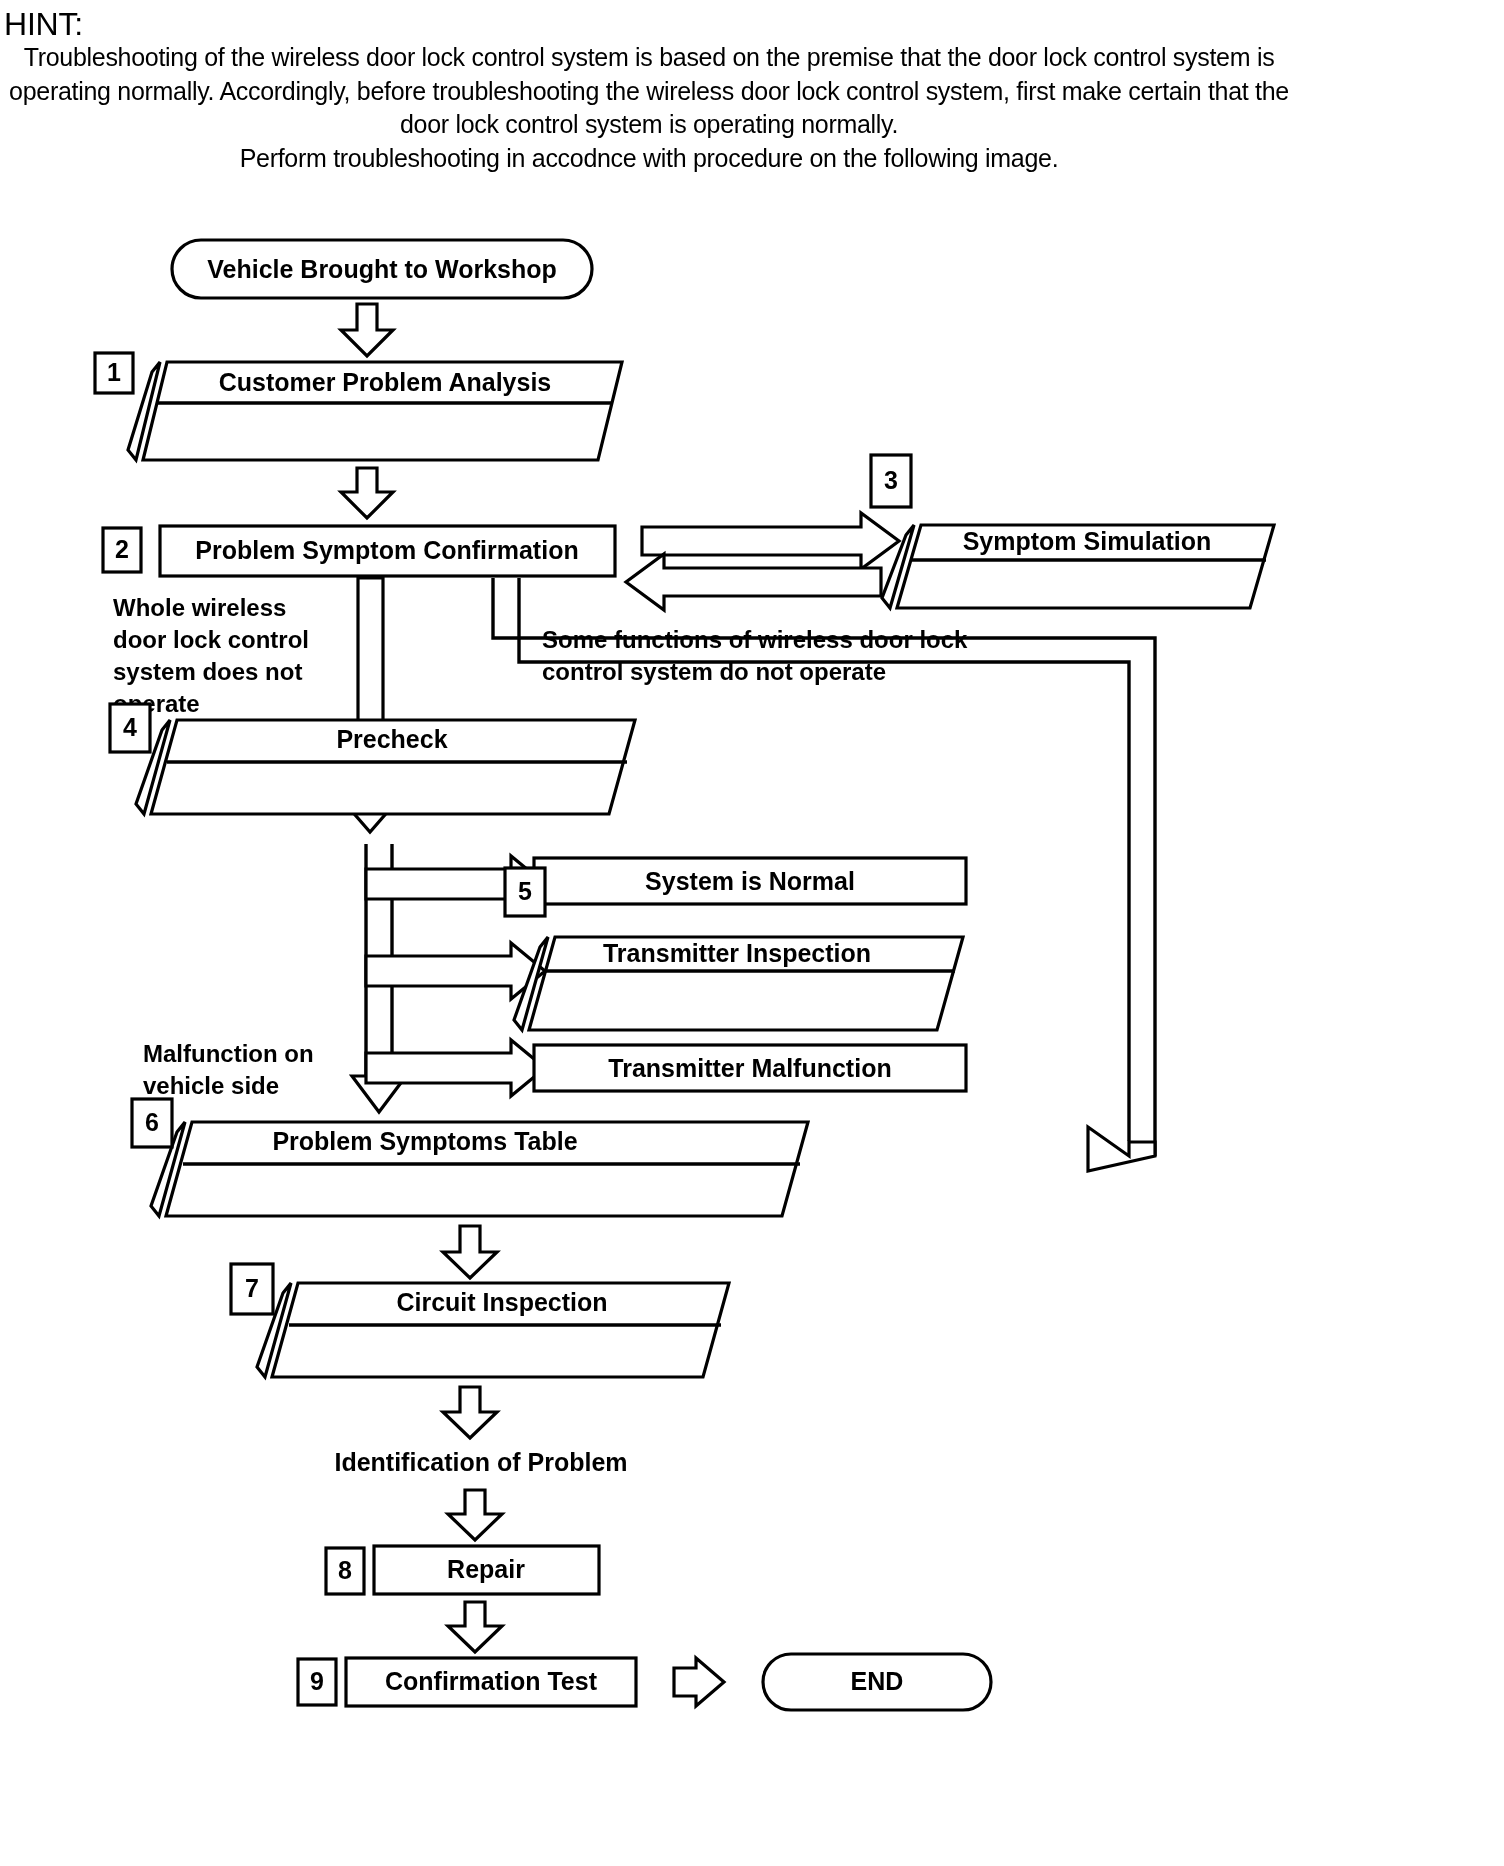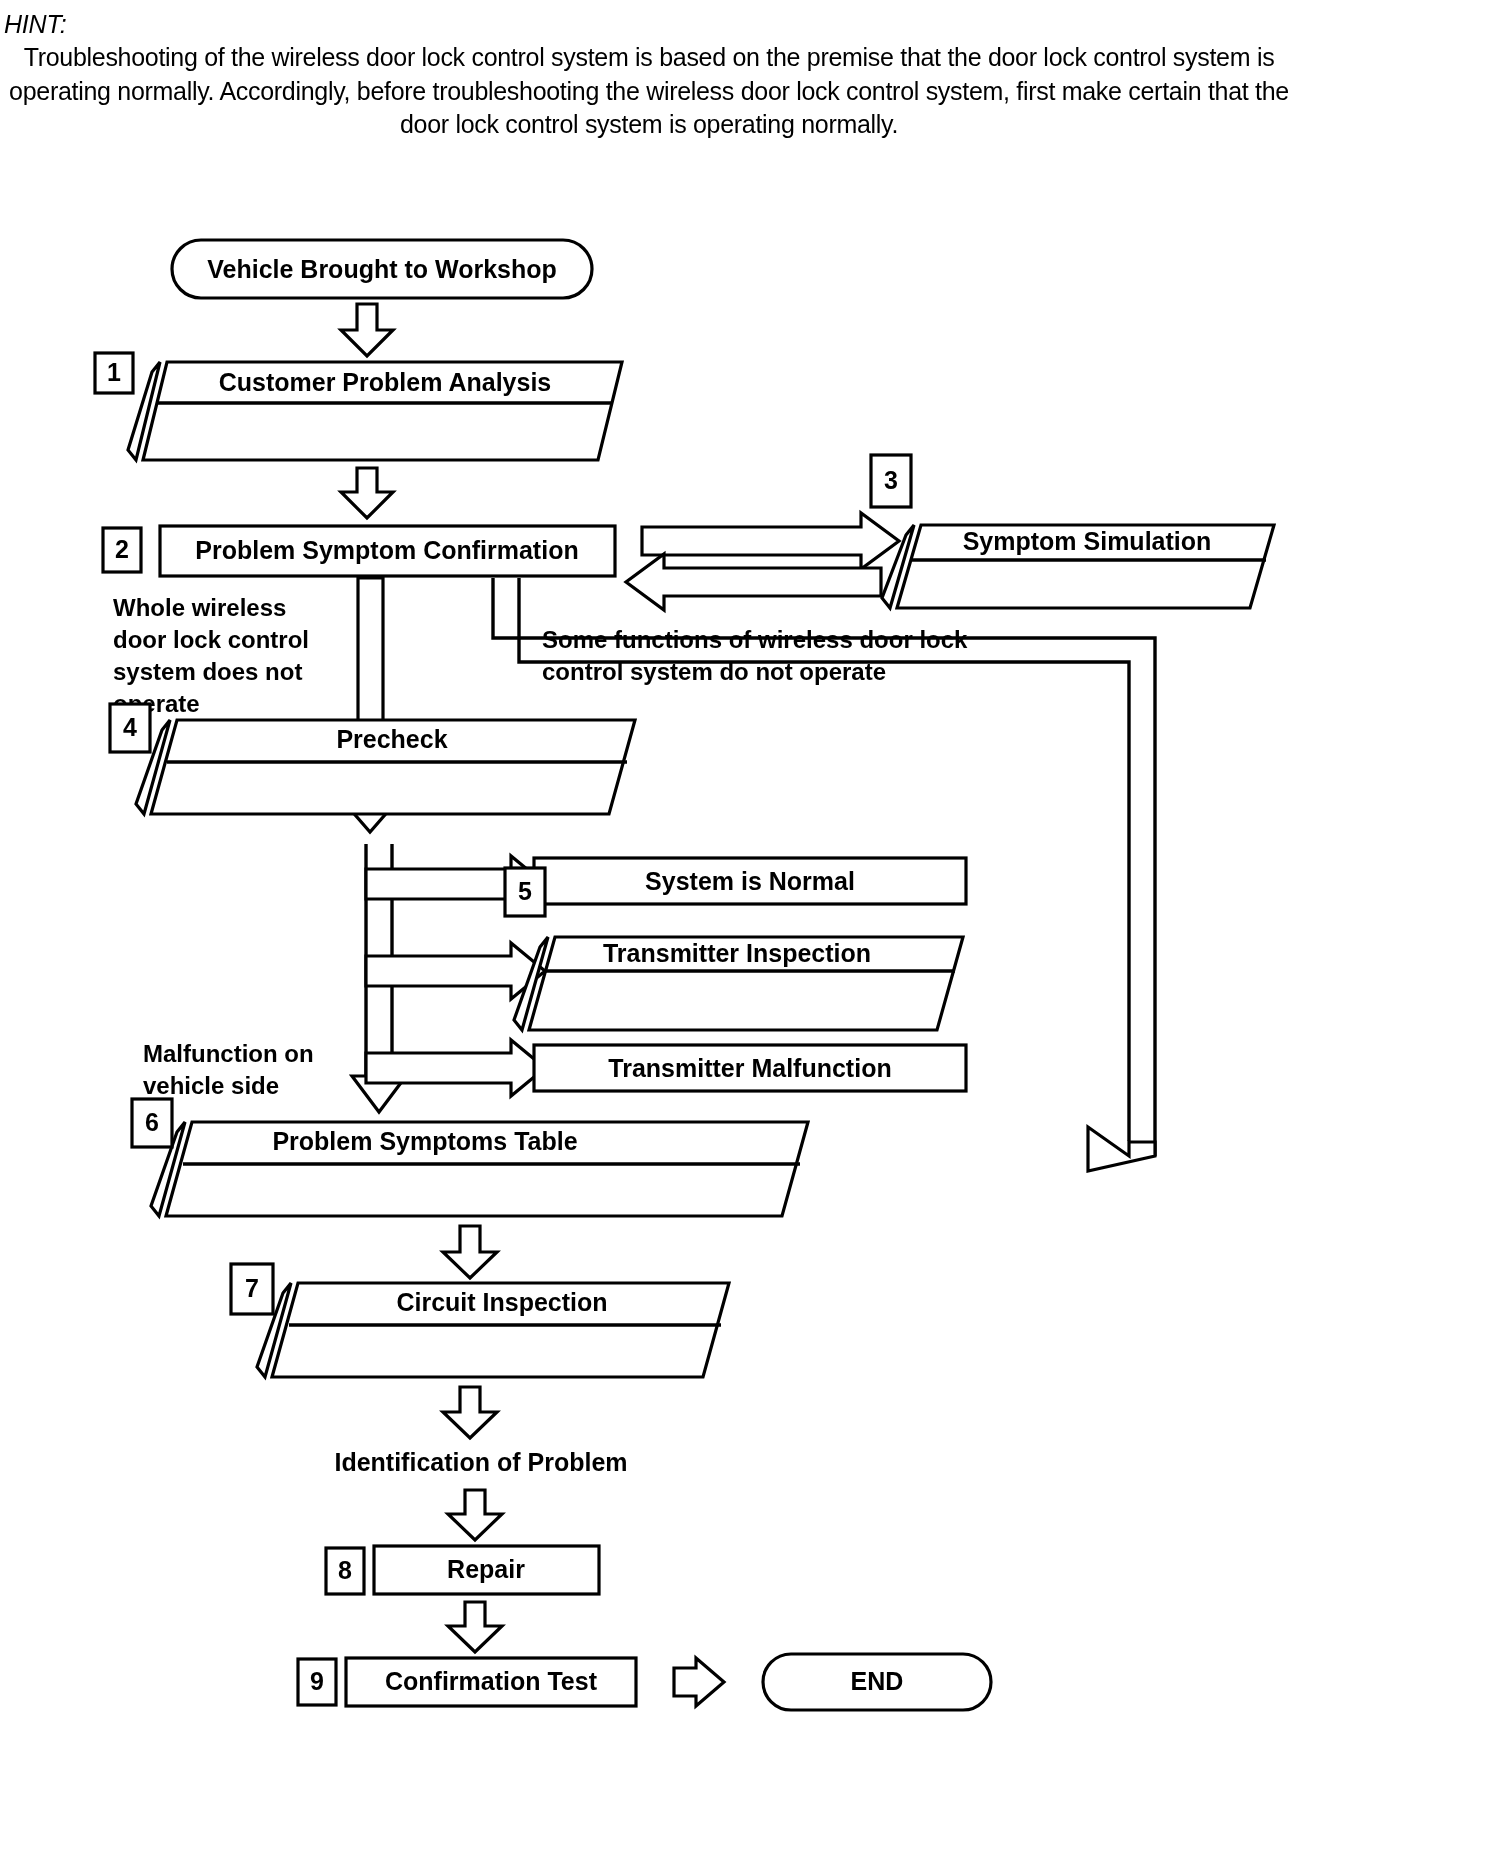--- a/index.html
+++ b/index.html
@@ -1,39 +1,40 @@
 <!DOCTYPE html>
 <html><head>
 <meta charset="utf-8">
 <style>
   html,body{margin:0;padding:0;background:#ffffff;}
   body{width:1504px;height:1866px;position:relative;overflow:hidden;
        font-family:"Liberation Sans","DejaVu Sans",sans-serif;color:#000;}
 
   #hint{position:absolute;left:4px;top:8px;width:1290px;}
-  #hint .hint-label{font-size:25px;line-height:33px;letter-spacing:-0.2px;font-style:italic;}
+  #hint .hint-label{font-size:32px;line-height:33px;letter-spacing:-0.2px;}
   #hint p{margin:0;font-size:25px;line-height:33.5px;letter-spacing:-0.3px;text-align:center;}
 
   #chart{position:absolute;left:15px;top:196px;width:1504px;height:1670px;font-weight:bold;}
   svg{display:block;}
   .lbl{font-family:"Liberation Sans","DejaVu Sans",sans-serif;fill:#000;}
   .node-text{font-size:25px;text-anchor:middle;dominant-baseline:middle;}
   .step-num{font-size:25px;text-anchor:middle;dominant-baseline:middle;}
   .side-text{font-size:24px;dominant-baseline:middle;}
   .plain-text{font-size:25px;text-anchor:middle;dominant-baseline:middle;}
   .sh{fill:#fff;stroke:#000;stroke-width:3.2;}
   .arw{fill:#fff;stroke:#000;stroke-width:3.2;stroke-linejoin:miter;}
   .ln{stroke:#000;stroke-width:3.4;fill:none;}
 </style>
 </head>
 <body>
 
 <div id="hint">
   <div class="hint-label">HINT:</div>
   <p>Troubleshooting of the wireless door lock control system is based on the premise that the door lock control system is operating normally. Accordingly, before troubleshooting the wireless door lock control system, first make certain that the door lock control system is operating normally.</p>
+  <p>Perform troubleshooting in accodnce with procedure on the following image.</p>
 </div>
 
 <div id="chart">
 <svg width="1504" height="1670" viewBox="0 0 1504 1670" xmlns="http://www.w3.org/2000/svg">
 
   <g>
     <rect class="sh" x="157" y="44" width="420" height="58" rx="29" ry="29"></rect>
     <text class="lbl node-text" x="367" y="75">Vehicle Brought to Workshop</text>
   </g>
 

